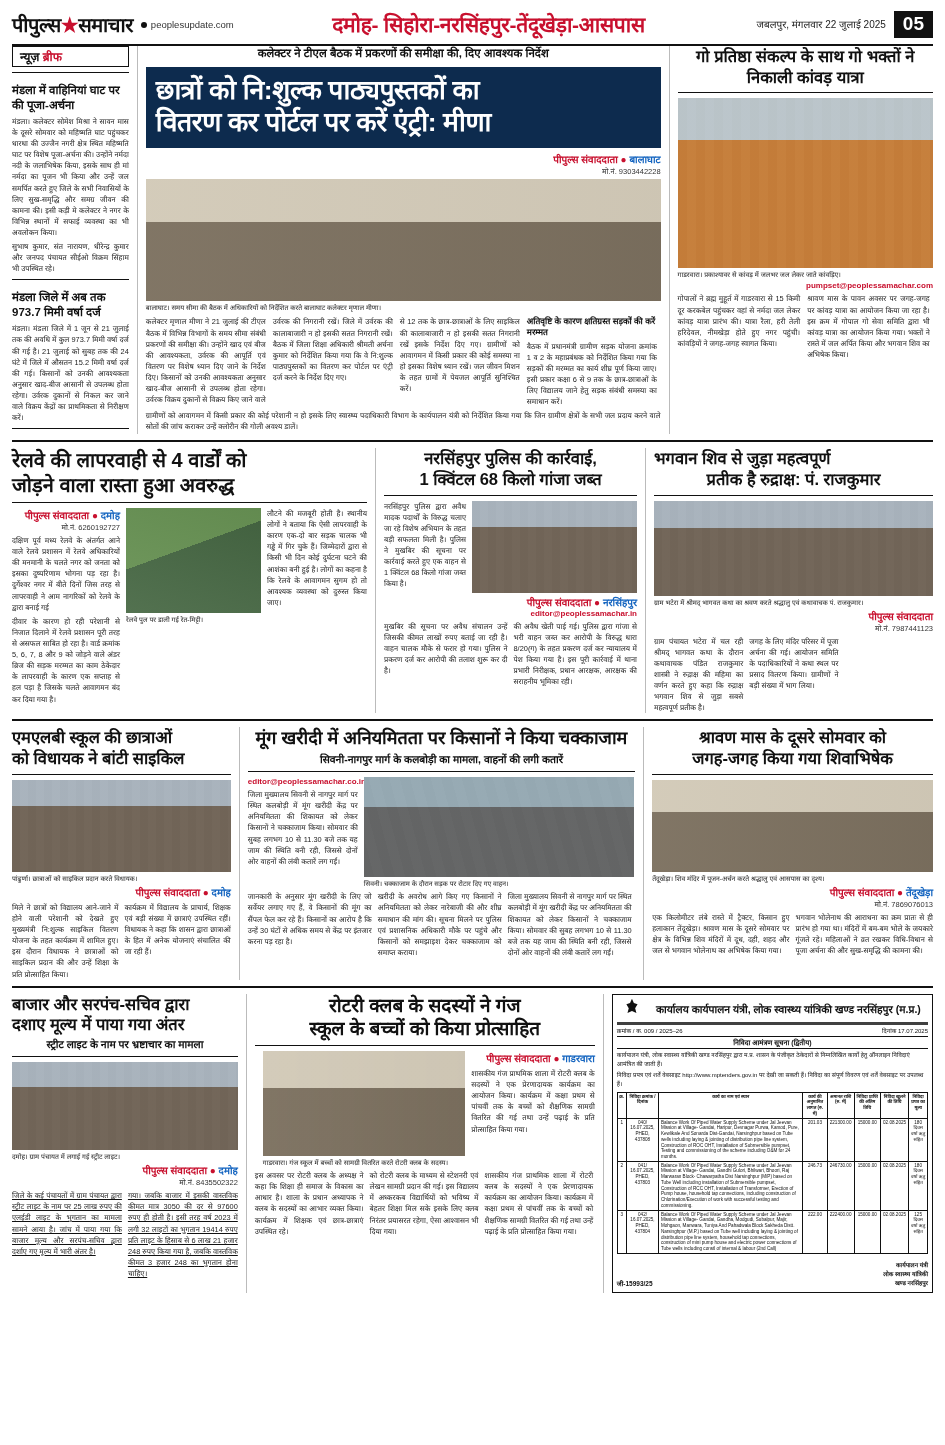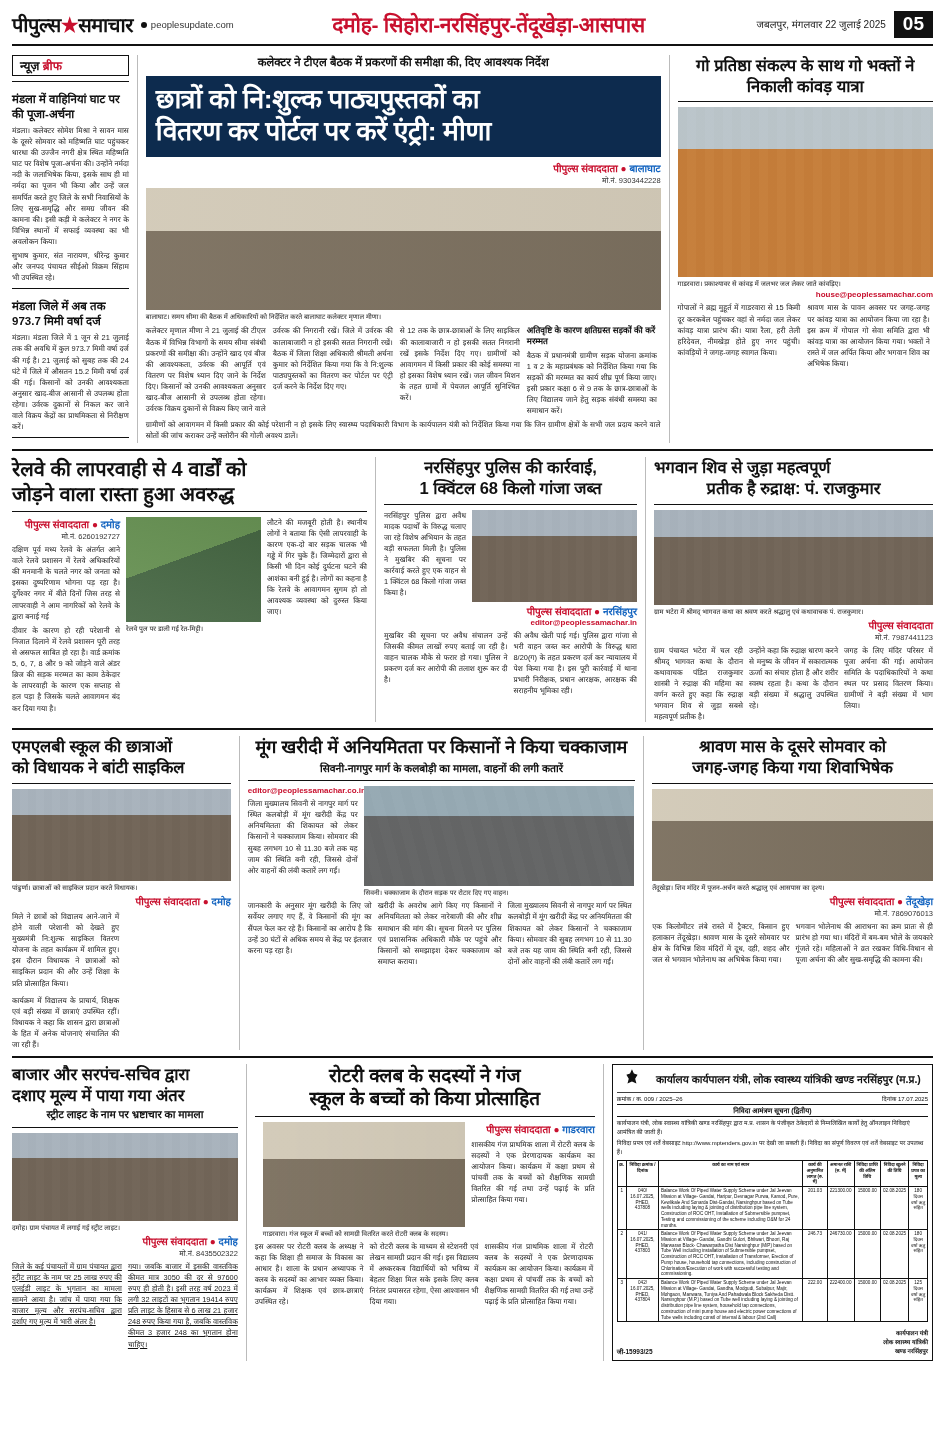--- a/index.html
+++ b/index.html
@@ -72,21 +72,21 @@
   .lead-band { background:#0d2b4e; padding:7px 10px 9px; }
   .lead-band .hl { font-size:26.5px; color:#fff; font-weight:bold; line-height:1.24; letter-spacing:-0.4px; }
 
   
   .sec-hl { font-size:20px; font-weight:bold; line-height:1.22; color:#111; }
   .sec-hl-sm { font-size:16.5px; font-weight:bold; line-height:1.25; color:#111; }
   .sec-sub { font-size:10.5px; font-weight:bold; color:#111; text-align:center; line-height:1.35;}
 
   
   .tender { border:1.5px solid #111; padding:4px; }
-  .tender-head { display:flex; align-items:center; justify-content:center; gap:16px; border-bottom:1px solid #404040; padding-bottom:3px;}
+  .tender-head { display:flex; align-items:center; justify-content:center; gap:16px; border-bottom:3px solid #404040; padding-bottom:3px;}
   .tender-head .t { font-size:10.5px; font-weight:bold; }
   .emblem { width:16px; height:20px; background:#111;
     clip-path:polygon(50% 0%, 62% 22%, 85% 28%, 70% 48%, 78% 72%, 50% 62%, 22% 72%, 30% 48%, 15% 28%, 38% 22%); }
   .tender-meta { font-size:6px; line-height:1.5; }
   table.tn { width:100%; border-collapse:collapse; font-size:4.6px; line-height:1.25; }
   table.tn th, table.tn td { border:0.6px solid #111; padding:1px 1.5px; vertical-align:top; }
   table.tn th { font-weight:bold; text-align:center; font-size:4.6px; }
   .tn-sign { text-align:right; font-size:6px; font-weight:bold; line-height:1.5; margin-top:3px;}
   .tn-foot { display:flex; justify-content:space-between; align-items:flex-end; }
   .tn-code { font-size:6.5px; font-weight:bold; }
@@ -110,21 +110,21 @@
     </div>
     <div class="mast-center">
       <div class="line">दमोह- सिहोरा-नरसिंहपुर-तेंदूखेड़ा-आसपास</div>
     </div>
     <div class="mast-right">
       <div class="mast-date">जबलपुर, मंगलवार 22 जुलाई 2025</div>
       <div class="page-num">05</div>
     </div>
   </div>
 
-  <div style="display:flex; gap:8px; margin-top:9px;">
+  <div style="display:flex; gap:8px; margin-top:0;">
 
     <div class="col" style="width:118px;">
       <div class="brief-label">
         <span>न्यूज़</span>
         <span class="red">ब्रीफ</span>
       </div>
       <div class="rule-h"></div>
       <div class="brief-title">मंडला में वाहिनियां घाट पर की पूजा-अर्चना</div>
       <div class="body-txt">मंडला। कलेक्टर सोमेश मिश्रा ने सावन मास के दूसरे सोमवार को महिष्मति घाट पहुंचकर धारधा की उज्जैन नगरी क्षेत्र स्थित महिष्मति घाट पर विशेष पूजा-अर्चना की। उन्होंने नर्मदा नदी के जलाभिषेक किया, इसके साथ ही मां नर्मदा का पूजन भी किया और उन्हें जल समर्पित करते हुए जिले के सभी निवासियों के लिए सुख-समृद्धि और समग्र जीवन की कामना की। इसी कड़ी मे कलेक्टर ने नगर के विभिन्न स्थानों में सफाई व्यवस्था का भी अवलोकन किया।</div>
       <div class="body-txt" style="margin-top:3px;">सुभाष कुमार, संत नारायण, धीरेन्द्र कुमार और जनपद पंचायत सीईओ विक्रम सिंहाम भी उपस्थित रहे।</div>
@@ -171,21 +171,21 @@
       <div class="body-txt" style="margin-top:3px;">ग्रामीणों को आवागमन में किसी प्रकार की कोई परेशानी न हो इसके लिए स्वास्थ्य पदाधिकारी विभाग के कार्यपालन यंत्री को निर्देशित किया गया कि जिन ग्रामीण क्षेत्रों के सभी जल प्रदाय करने वाले स्रोतों की जांच कराकर उन्हें क्लोरीन की गोली अवश्य डालें।</div>
     </div>
 
     <div class="vr"></div>
 
     <div class="col" style="width:258px;">
       <div class="sec-hl-sm" style="text-align:center;">गो प्रतिष्ठा संकल्प के साथ गो भक्तों ने निकाली कांवड़ यात्रा</div>
       <div class="rule-h"></div>
       <div class="photo saffron" style="height:170px;"></div>
       <div class="caption" style="margin-top:2px;">गाडरवारा। प्रकाश्यावर से कांवड़ में जलभर जल लेकर जाते कांवड़िए।</div>
-      <div class="small-red" style="text-align:right; margin-top:2px;">house@peoplessamachar.com</div>
+      <div class="small-red" style="text-align:right; margin-top:2px;">pumpset@peoplessamachar.com</div>
       <div style="display:flex; gap:7px; margin-top:3px;">
         <div style="width:48%;" class="body-txt">गोपालों ने ब्रह्म मुहूर्त में गाडरवारा से 15 किमी दूर करकबेल पहुंचकर वहां से नर्मदा जल लेकर कांवड़ यात्रा प्रारंभ की। यात्रा रैला, हरी तेली हरिदेवल, नीमखेड़ा होते हुए नगर पहुंची। कांवड़ियों ने जगह-जगह स्वागत किया।</div>
         <div style="width:48%;" class="body-txt">श्रावण मास के पावन अवसर पर जगह-जगह पर कांवड़ यात्रा का आयोजन किया जा रहा है। इस क्रम में गोपाल गो सेवा समिति द्वारा भी कांवड़ यात्रा का आयोजन किया गया। भक्तों ने रास्ते में जल अर्पित किया और भगवान शिव का अभिषेक किया।</div>
       </div>
     </div>
   </div>
 
   <div class="rule-h2"></div>
 
   <div style="display:flex; gap:8px;">
@@ -244,42 +244,41 @@
       <div class="sec-hl-sm" style="text-align:center;">प्रतीक है रुद्राक्ष: पं. राजकुमार</div>
       <div class="rule-h"></div>
       <div class="photo crowd" style="height:95px;"></div>
       <div class="caption" style="margin-top:2px;">ग्राम भटेरा में श्रीमद् भागवत कथा का श्रवण करते श्रद्धालु एवं कथावाचक पं. राजकुमार।</div>
       <div class="byline" style="margin-top:2px;">
         <span>पीपुल्स संवाददाता</span>
       </div>
       <div class="mob">मो.नं. 7987441123</div>
       <div style="display:flex; gap:6px; margin-top:3px;">
         <div style="width:32%;" class="body-txt">ग्राम पंचायत भटेरा में चल रही श्रीमद् भागवत कथा के दौरान कथावाचक पंडित राजकुमार शास्त्री ने रुद्राक्ष की महिमा का वर्णन करते हुए कहा कि रुद्राक्ष भगवान शिव से जुड़ा सबसे महत्वपूर्ण प्रतीक है।</div>
-        <div style="width:32%;" class="body-txt">उन्होंने कहा कि रुद्राक्ष धारण करने से मनुष्य के जीवन में सकारात्मक ऊर्जा का संचार होता है और शरीर स्वस्थ रहता है। कथा के दौरान बड़ी संख्या में श्रद्धालु उपस्थित रहे।</div>
         <div style="width:32%;" class="body-txt">जगह के लिए मंदिर परिसर में पूजा अर्चना की गई। आयोजन समिति के पदाधिकारियों ने कथा स्थल पर प्रसाद वितरण किया। ग्रामीणों ने बड़ी संख्या में भाग लिया।</div>
       </div>
     </div>
   </div>
 
   <div class="rule-h2"></div>
 
   <div style="display:flex; gap:8px;">
 
     <div class="col" style="width:222px;">
       <div class="sec-hl-sm">एमएलबी स्कूल की छात्राओं</div>
       <div class="sec-hl-sm">को विधायक ने बांटी साइकिल</div>
       <div class="rule-h"></div>
       <div class="photo crowd" style="height:92px;"></div>
       <div class="caption" style="margin-top:2px;">पांढुर्णा। छात्राओं को साइकिल प्रदान करते विधायक।</div>
       <div class="byline" style="margin-top:2px;">
         <span>पीपुल्स संवाददाता</span>
         <span class="dot">●</span>
         <span class="place">दमोह</span>
       </div>
-      <div style="display:flex; gap:6px; margin-top:3px;flex-direction:column;">
+      <div style="display:flex; gap:6px; margin-top:3px;">
         <div style="width:49%;" class="body-txt">मिले ने छात्रों को विद्यालय आने-जाने में होने वाली परेशानी को देखते हुए मुख्यमंत्री नि:शुल्क साइकिल वितरण योजना के तहत कार्यक्रम में शामिल हुए। इस दौरान विधायक ने छात्राओं को साइकिल प्रदान की और उन्हें शिक्षा के प्रति प्रोत्साहित किया।</div>
         <div style="width:49%;" class="body-txt">कार्यक्रम में विद्यालय के प्राचार्य, शिक्षक एवं बड़ी संख्या में छात्राएं उपस्थित रहीं। विधायक ने कहा कि शासन द्वारा छात्राओं के हित में अनेक योजनाएं संचालित की जा रही हैं।</div>
       </div>
     </div>
 
     <div class="vr"></div>
 
     <div class="col" style="width:393px;">
       <div class="sec-hl-sm" style="text-align:center; font-size:18px;">मूंग खरीदी में अनियमितता पर किसानों ने किया चक्काजाम</div>
       <div class="sec-sub" style="margin-top:2px;">सिवनी-नागपुर मार्ग के कलबोड़ी का मामला, वाहनों की लगी कतारें</div>

